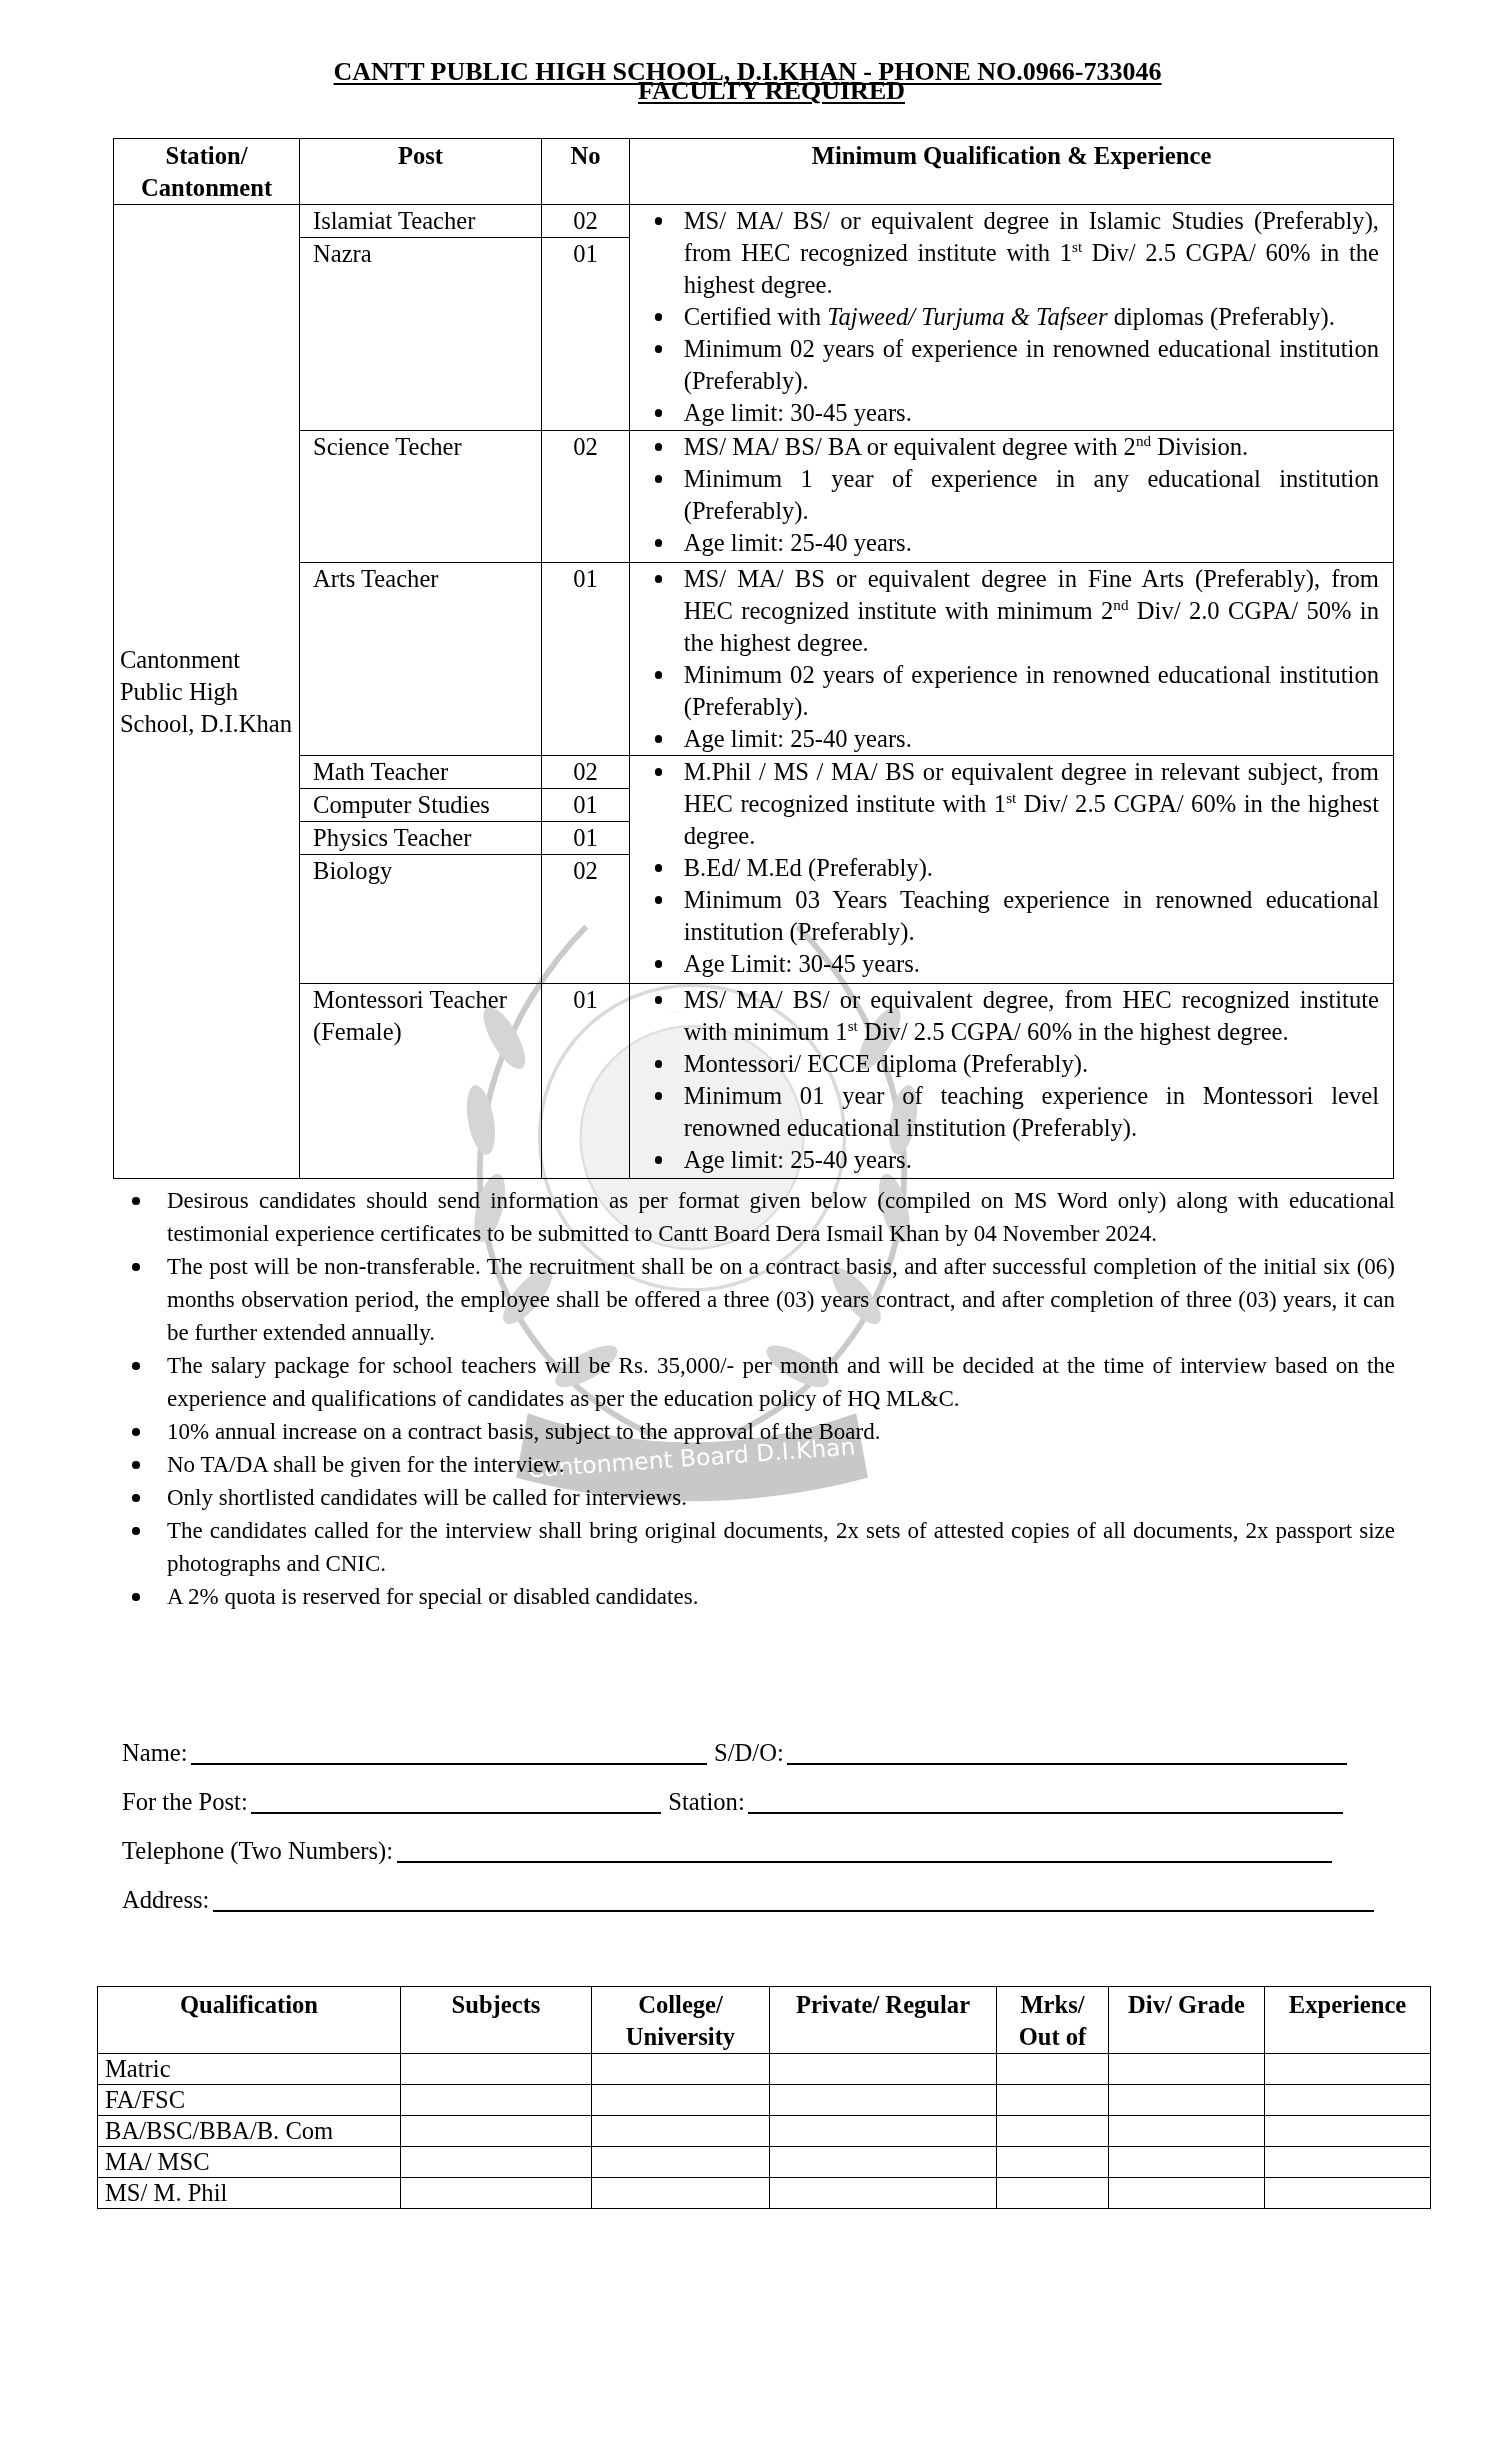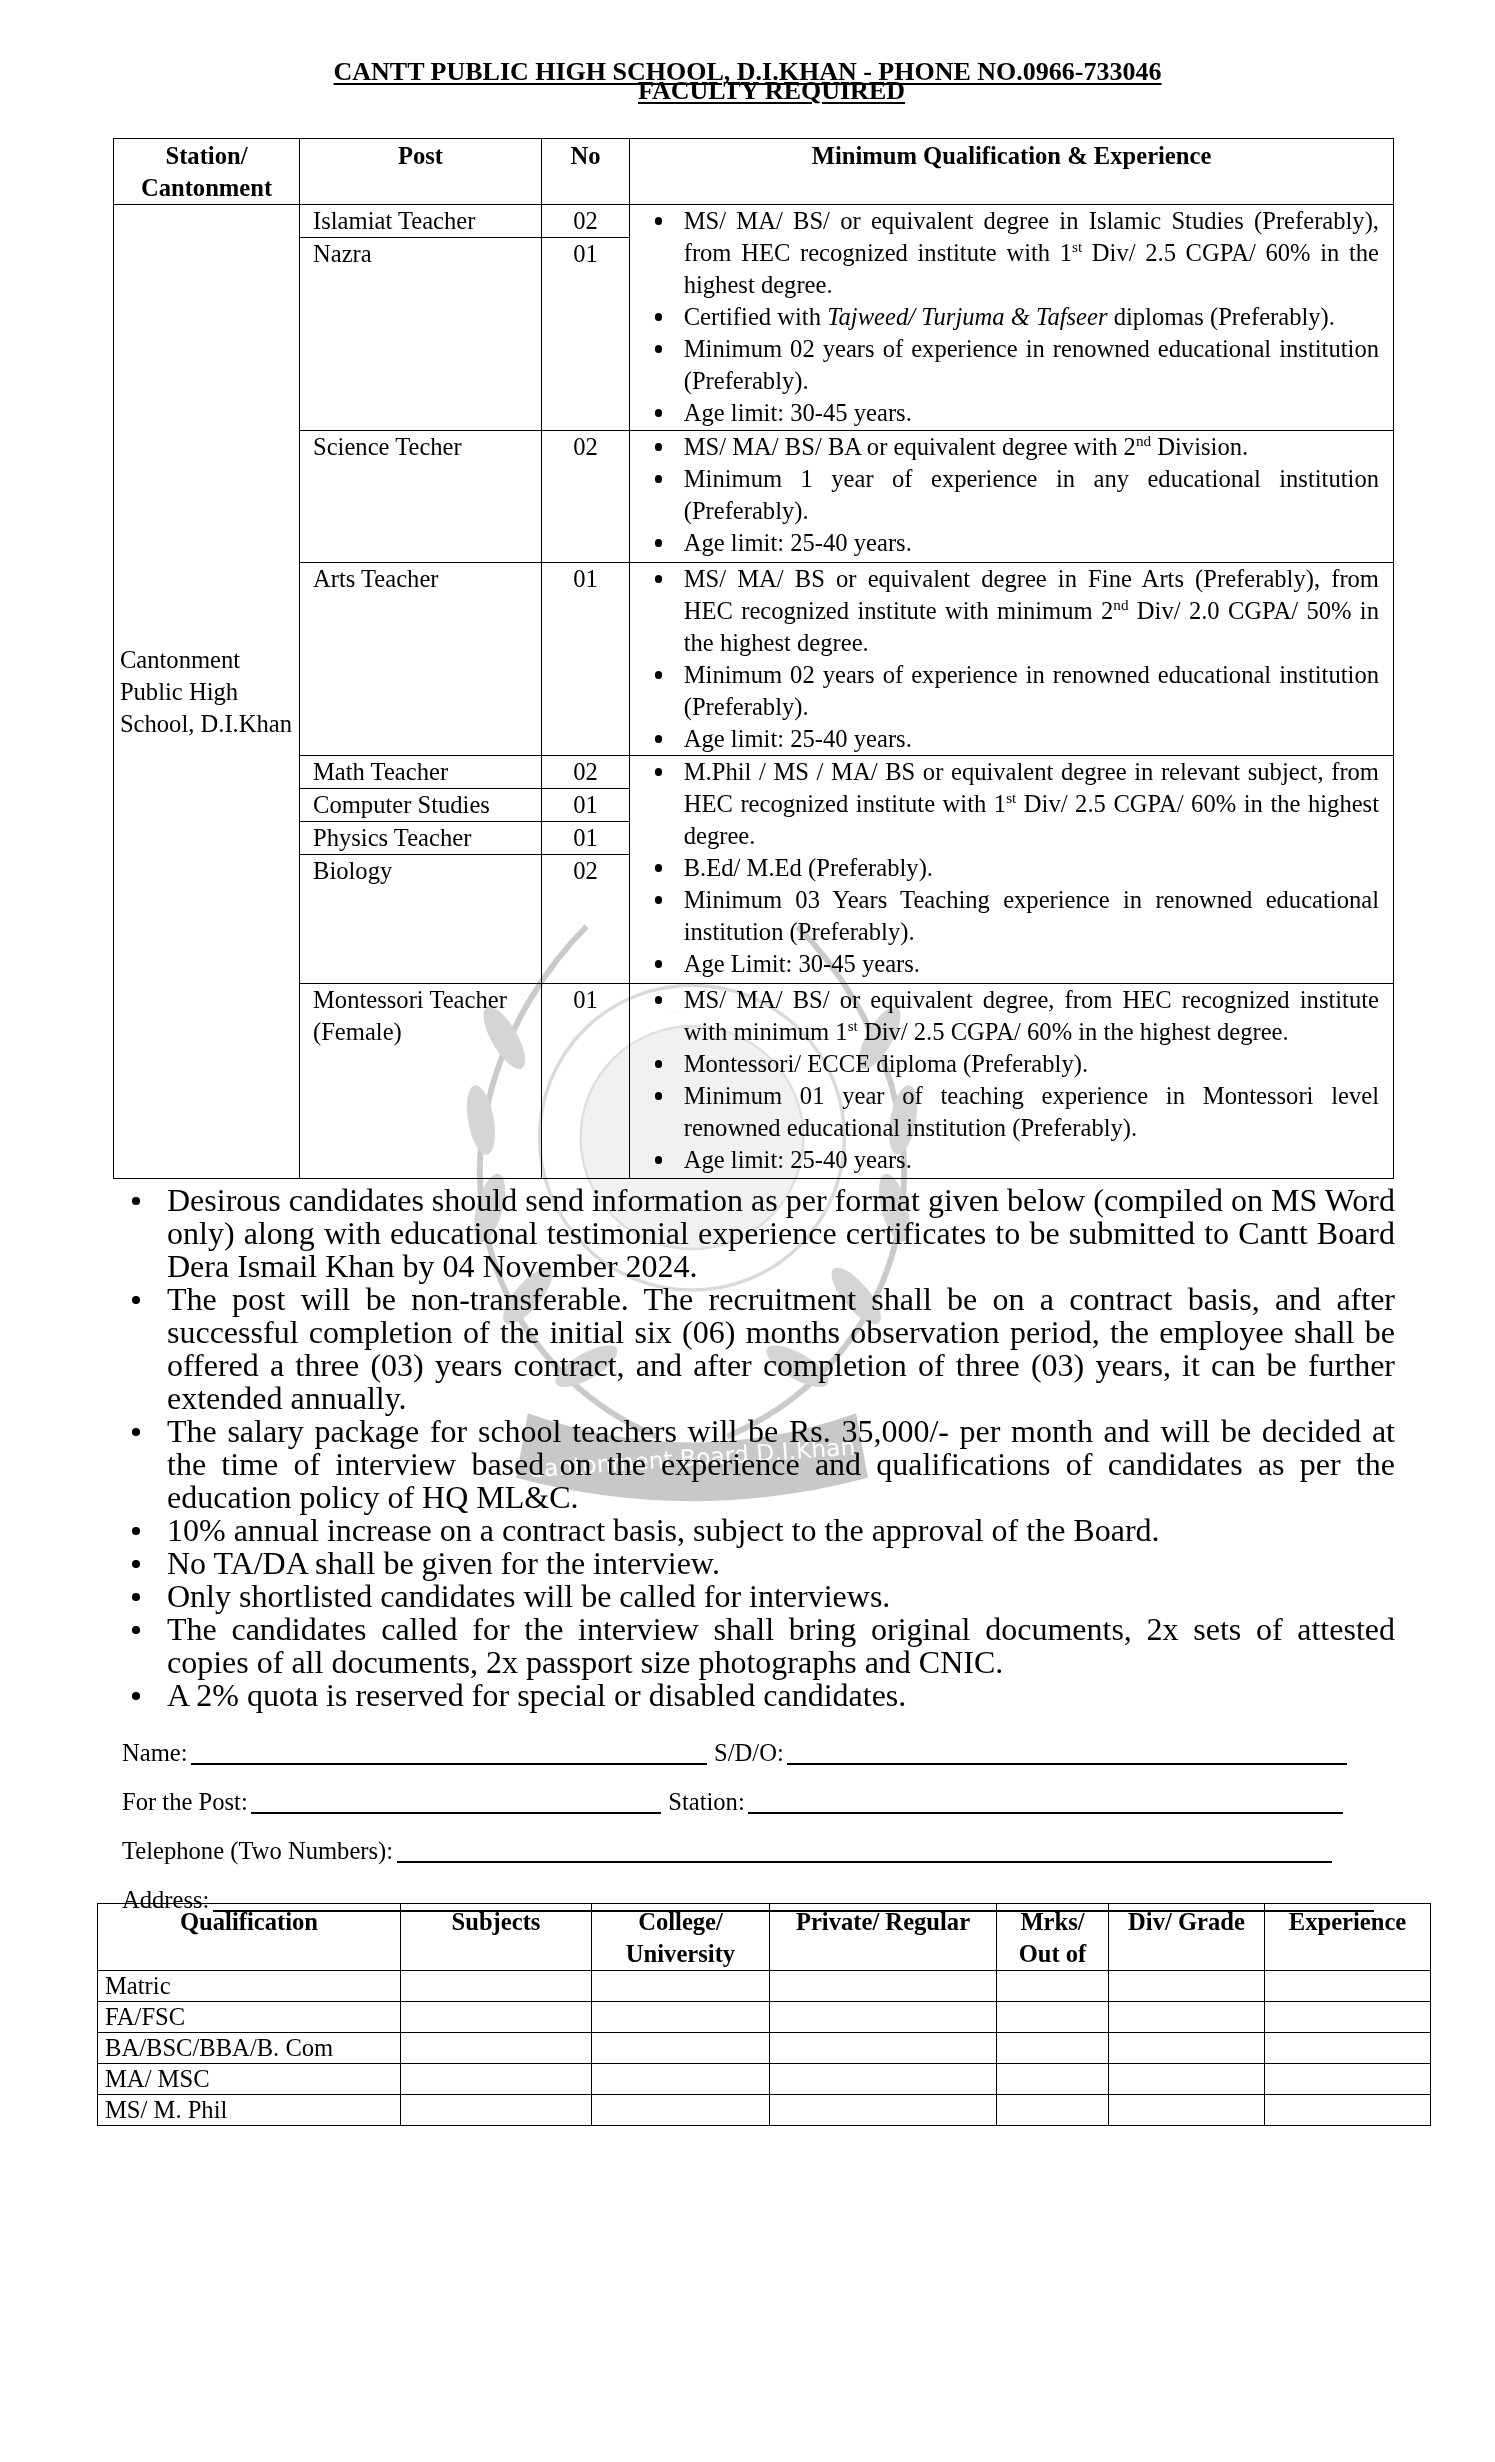--- a/index.html
+++ b/index.html
@@ -19,29 +19,29 @@
   .c-post{width:222px;padding-left:13px!important;}
   .c-no{width:67px;text-align:center;padding:0!important;}
   .c-q{padding:0 14px 0 11.7px!important;}
   ul{margin:0;padding:0 0 0 42px;list-style:none;}
   li{position:relative;text-align:justify;}
   li:before{content:"";position:absolute;left:-29px;top:12.3px;width:7.6px;height:7.6px;border-radius:50%;background:#000;}
   sup{font-size:15.2px;line-height:0;vertical-align:super;}
   
   .notes{position:absolute;left:123px;top:1184px;width:1272px;z-index:1;}
   .notes ul{padding-left:44px;}
-  .notes li{font-size:32px;line-height:33px;}
+  .notes li{font-size:23px;line-height:33px;}
   .notes li:before{left:-35px;top:13px;}
   
   .form{position:absolute;left:122px;top:1718px;width:1266px;z-index:1;font-size:24.6px;}
   .frow{position:relative;height:49px;display:flex;align-items:flex-end;}
   .frow .lbl{white-space:nowrap;line-height:29px;margin-top:20px;}
   .frow .line{border-bottom:2.3px solid #000;height:23.5px;margin:0 7px 2.3px 3.5px;}
   
-  #qual{left:97px;top:1903px;width:1334px;table-layout:fixed;}
+  #qual{left:97px;top:1986px;width:1334px;table-layout:fixed;}
   #qual th{height:61px;line-height:32px;padding:2.3px 3.5px 0 3.5px;}
   #qual td{height:30px;line-height:29px;padding:0 7px;}
 </style>
 </head>
 <body>
 
 <div class="page">
 
   <div class="title" style="top:57px;"><span>CANTT PUBLIC HIGH SCHOOL, D.I.KHAN - PHONE NO.0966-733046</span></div>
   <div class="title" style="top:76px;padding-left:24px;"><span>FACULTY REQUIRED</span></div>

